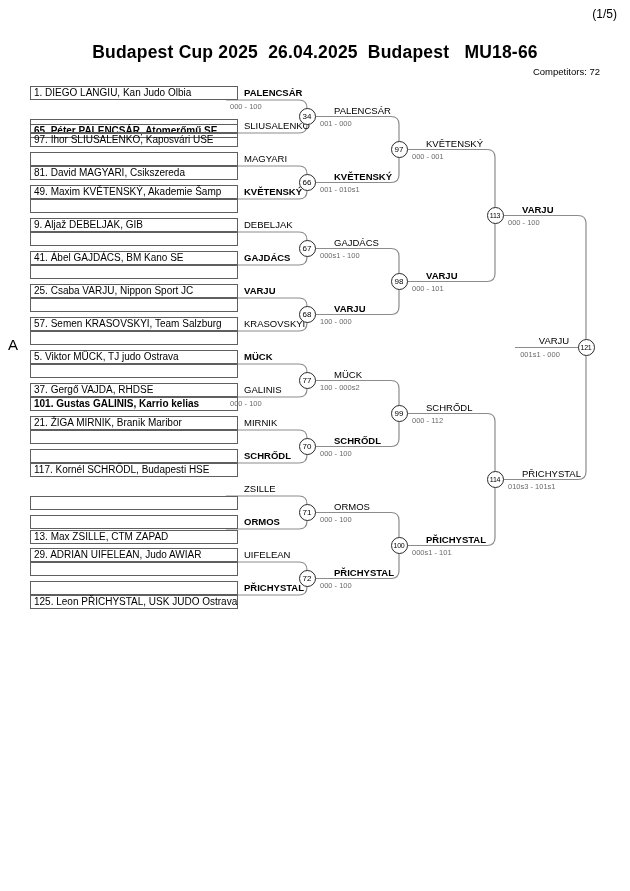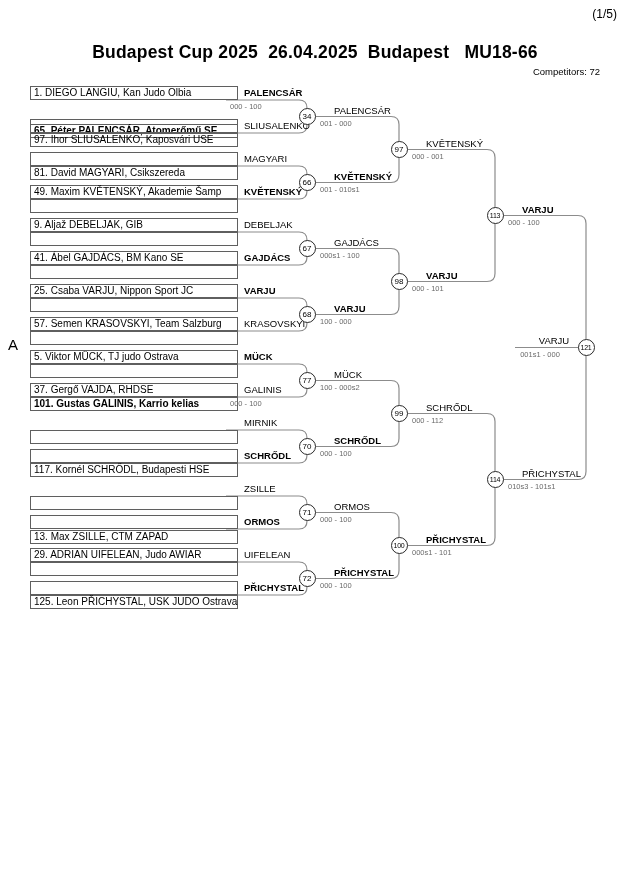--- a/index.html
+++ b/index.html
@@ -98,20 +98,21 @@
       <div class="slot-box" style="left: 30px; top: 317px;">57. Semen KRASOVSKYI, Team Salzburg</div>
       <div class="slot-box" style="left: 30px; top: 331px;"></div>
       <div class="winner-name" style="left: 230px; top: 318px;">KRASOVSKYI</div>
       <div class="slot-box" style="left: 30px; top: 350px;">5. Viktor MÜCK, TJ judo Ostrava</div>
       <div class="slot-box" style="left: 30px; top: 364px;"></div>
       <div class="winner-name bold" style="left: 230px; top: 351px;">MÜCK</div>
       <div class="slot-box" style="left: 30px; top: 383px;">37. Gergő VAJDA, RHDSE</div>
       <div class="slot-box bold" style="left: 30px; top: 397px;">101. Gustas GALINIS, Karrio kelias</div>
       <div class="winner-name" style="left: 230px; top: 384px;">GALINIS</div>
       <div class="score" style="left: 230px; top: 399px;">000 - 100</div>
+      <div class="slot-box" style="left: 30px; top: 416px;">21. ŽIGA MIRNIK, Branik Maribor</div>
       <div class="slot-box" style="left: 30px; top: 430px;"></div>
       <div class="winner-name" style="left: 230px; top: 417px;">MIRNIK</div>
       <div class="slot-box" style="left: 30px; top: 449px;"></div>
       <div class="slot-box" style="left: 30px; top: 463px;">117. Kornél SCHRŐDL, Budapesti HSE</div>
       <div class="winner-name bold" style="left: 230px; top: 450px;">SCHRŐDL</div>
       <div class="slot-box" style="left: 30px; top: 482px; margin-top: 48px;">13. Max ZSILLE, CTM ZAPAD</div>
       <div class="slot-box" style="left: 30px; top: 496px;"></div>
       <div class="winner-name" style="left: 230px; top: 483px;">ZSILLE</div>
       <div class="slot-box" style="left: 30px; top: 515px;"></div>
       <div class="winner-name bold" style="left: 230px; top: 516px;">ORMOS</div>

